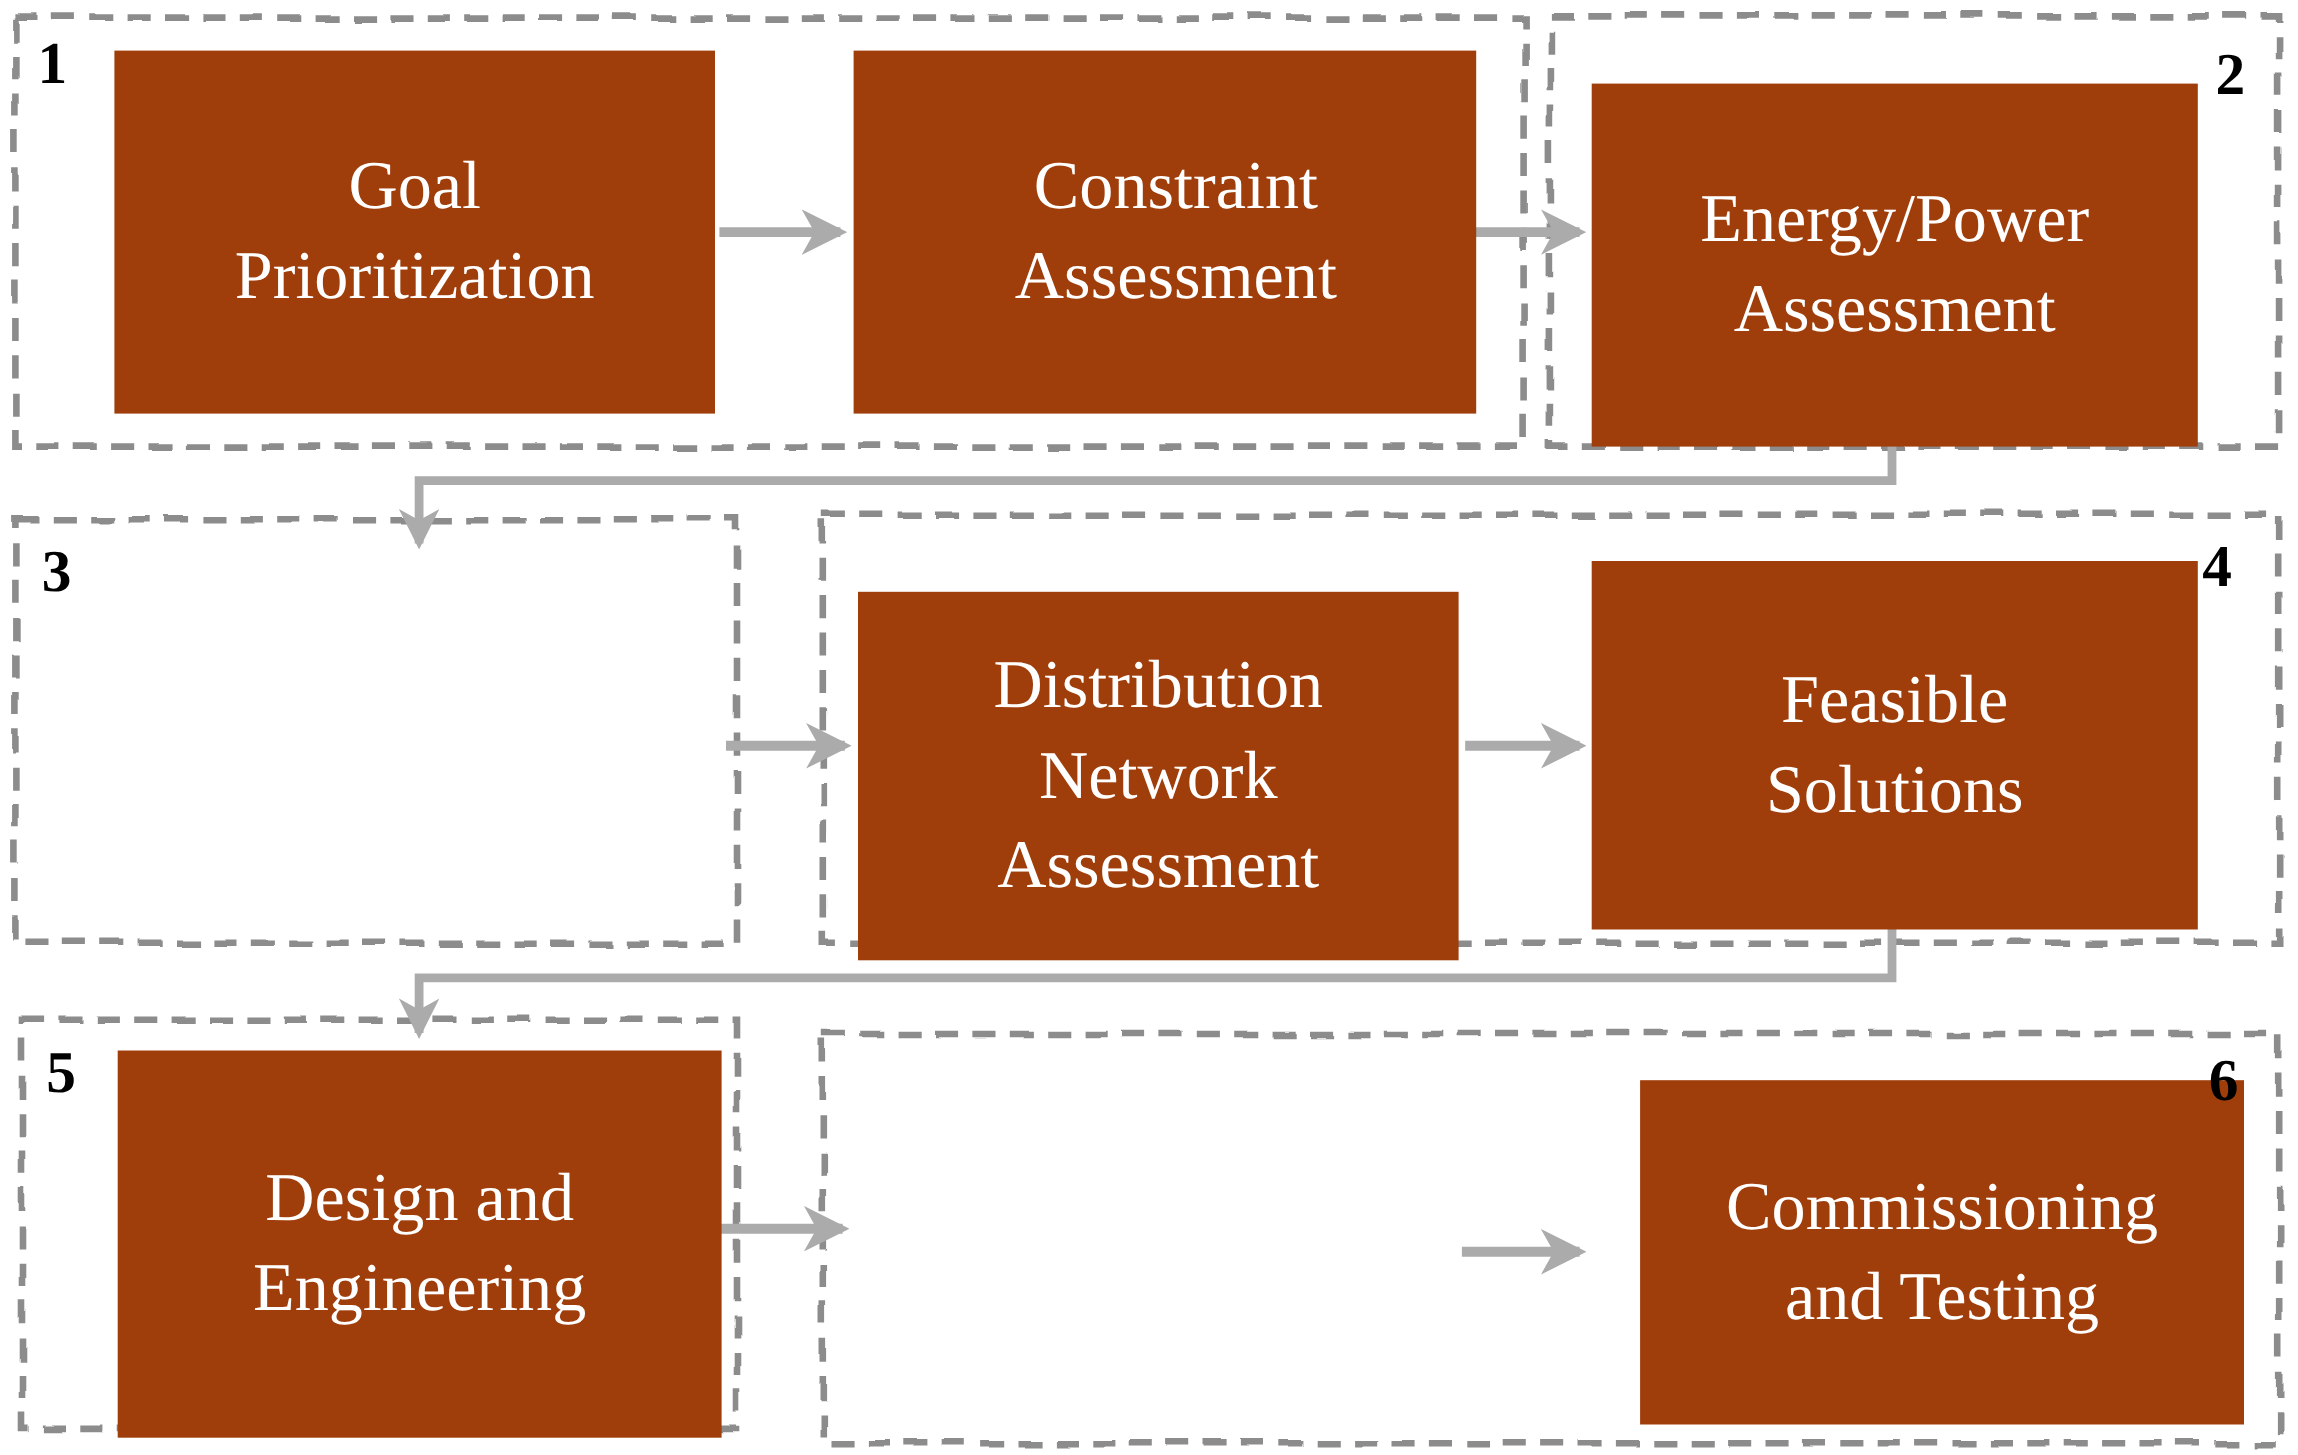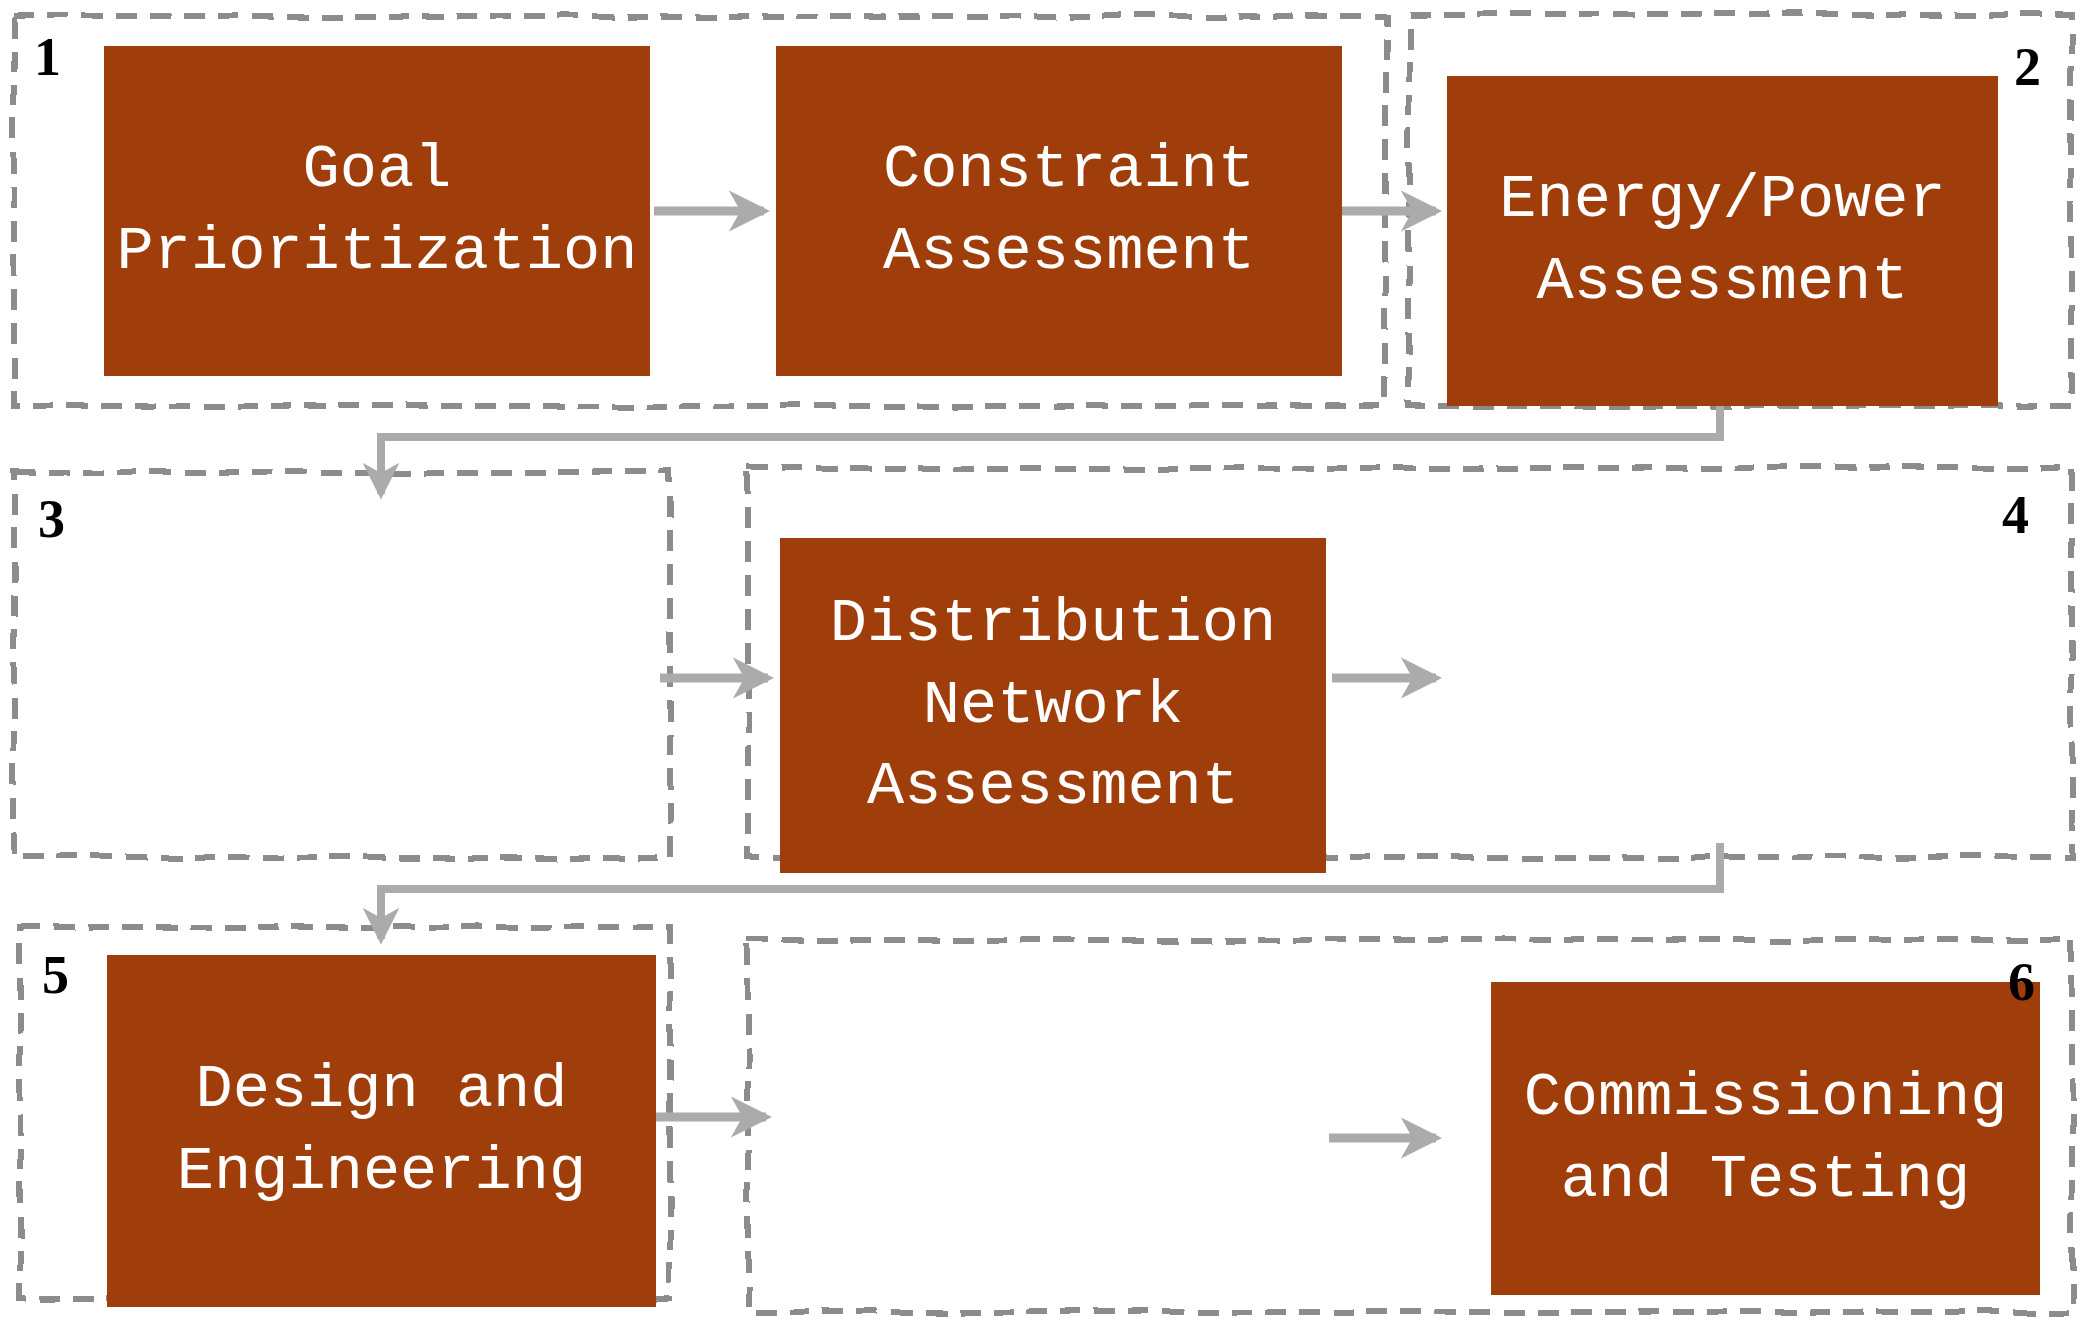--- a/index.html
+++ b/index.html
@@ -32,21 +32,21 @@
   .arrow.straight{stroke-width:9;}
   .arrow.elbow{stroke-width:8;}
   .arrow-head{fill:var(--arrow);stroke:none;}
   .step-box{
     position:absolute;
     background:var(--box-fill);
     display:flex;align-items:center;justify-content:center;
     z-index:1;
   }
   .step-label{
-    font-family:Liberation Mono, monospace;
+    font-family:Liberation Serif, serif;
     font-size:62px;
     line-height:1.32;
     color:var(--box-text);
     text-align:center;
     white-space:pre-line;
     padding:0 14px;
   }
   .group-num{
     position:absolute;
     font-family:"Liberation Serif",serif;
@@ -110,20 +110,24 @@
   </div>
 
   <span class="group-num" style="left:38px;top:492px;">3</span>
 
   <span class="group-num" style="left:2002px;top:488px;">4</span>
   <div class="step-box" style="left:780px;top:538px;width:546px;height:335px;">
     <span class="step-label">Distribution
 Network
 Assessment</span>
   </div>
+  <div class="step-box" style="left:1447px;top:510px;width:551px;height:335px;">
+    <span class="step-label">Feasible
+Solutions</span>
+  </div>
 
   <span class="group-num" style="left:42px;top:948px;">5</span>
   <div class="step-box" style="left:107px;top:955px;width:549px;height:352px;">
     <span class="step-label">Design and
 Engineering</span>
   </div>
 
   <span class="group-num" style="left:2008px;top:955px;">6</span>
   <div class="step-box" style="left:1447px;top:982px;width:549px;height:313px;margin-left:44px;">
     <span class="step-label">Commissioning

